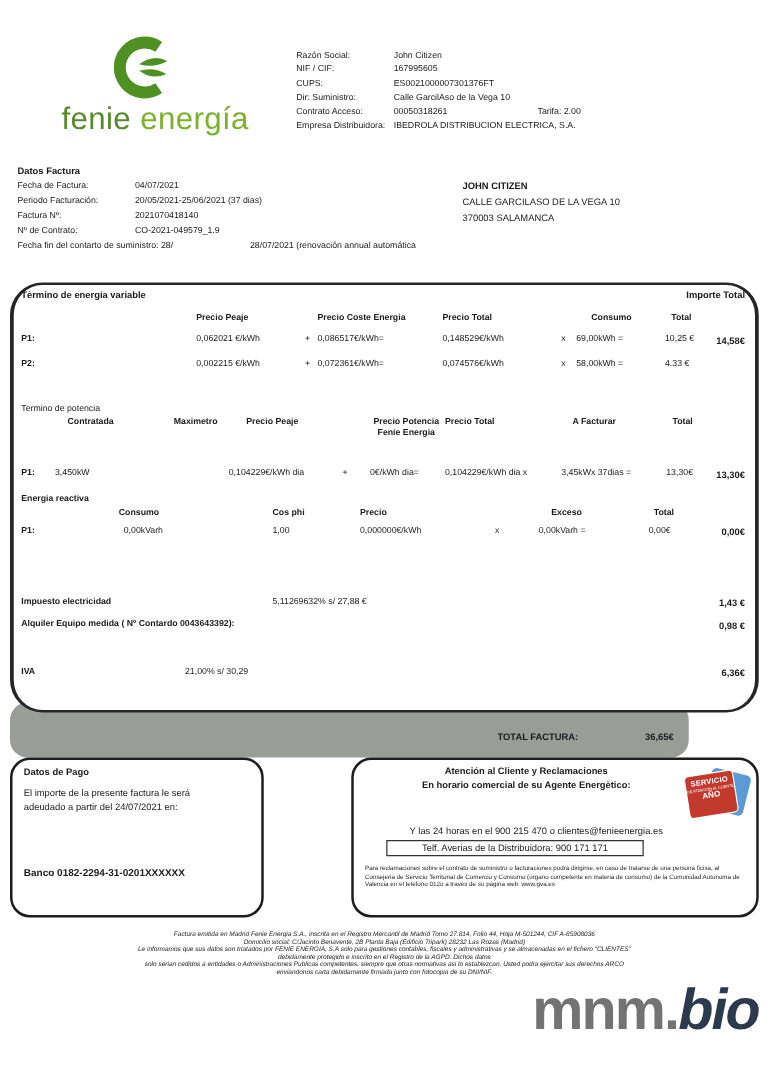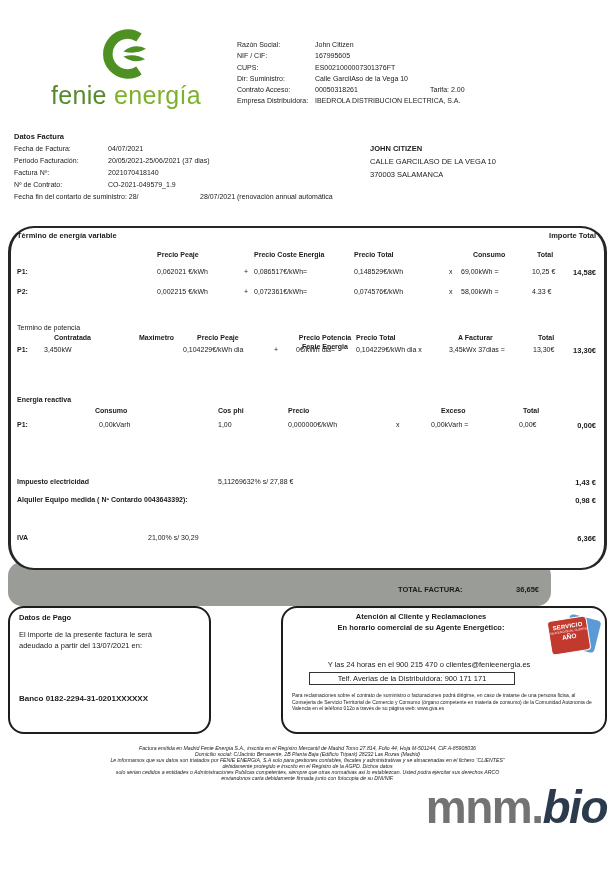--- a/index.html
+++ b/index.html
@@ -1,21 +1,21 @@
 <!DOCTYPE html>
 <html><head>
 <meta charset="utf-8">
 <style>
   html,body{margin:0;padding:0;background:#fff;}
   *{box-sizing:border-box;}
   .page{position:relative;width:615px;height:872px;background:#fff;overflow:hidden;
         font-family:"Liberation Sans",sans-serif;color:#1a1a1a;}
 
   
-  .logo{position:absolute;left:41px;top:28px;width:170px;text-align:center;}
+  .logo{position:absolute;left:29px;top:28px;width:170px;text-align:right;}
   .logo svg{display:block;margin:0 auto;}
   .brand{font-size:25px;margin-top:1px;letter-spacing:.3px;}
   .brand .b1{color:#568a2e;}
   .brand .b2{color:#7ab32a;}
 
   .supply{position:absolute;left:237px;top:39px;font-size:7px;line-height:11.3px;}
   .srow{position:relative;white-space:nowrap;}
   .slabel{display:inline-block;width:78px;}
   .tarifa{position:absolute;left:193px;top:0;}
 
@@ -33,21 +33,21 @@
   .mainbox{position:absolute;left:8px;top:226px;width:599px;height:344px;background:#fff;
            border:2px solid #262626;border-left-width:3px;border-right-width:3px;
            border-radius:26px;z-index:2;font-size:7px;}
   .row{position:absolute;left:0;right:0;height:12px;}
   .cell{position:absolute;top:0;white-space:nowrap;}
   .hdr{font-weight:bold;}
   .cl{left:6px;font-weight:bold;}
   .imp{right:8px;font-weight:bold;font-size:7.5px;}
 
   .ev-title{top:3px;}  .ev-head{top:23px;}  .ev-p1{top:40px;}  .ev-p2{top:60px;}
-  .pt-title{top:96px;} .pt-head{top:106px;} .pt-row{top:118px;}
+  .pt-title{top:96px;} .pt-head{top:106px;} .pt-row{top:147px;}
   .rx-title{top:168px;}.rx-head{top:179px;} .rx-row{top:193px;}
   .ch1{top:250px;padding-left:28px;} .ch2{top:268px;} .ch3{top:306px;}
 
   .ev-c1{left:146px;} .ev-plus{left:233px;} .ev-c2{left:243px;} .ev-c3{left:343px;}
   .ev-x{left:438px;}  .ev-c4{left:450px;}   .ev-c5{left:521px;}
 
   .pt-c1{left:33px;}  .pt-c1h{left:43px;}  .pt-c2h{left:128px;} .pt-c3{left:172px;} .pt-c3h{left:186px;}
   .pt-plus{left:263px;} .pt-c4{left:285px;}
   .pt-c4h{left:279px;width:70px;text-align:center;line-height:8.6px;}
   .pt-c5{left:345px;} .pt-c6{left:438px;} .pt-c6h{left:447px;} .pt-c7{left:522px;} .pt-c7h{left:527px;}
@@ -233,21 +233,21 @@
 
   <div class="totalbar">
     <span class="tl">TOTAL FACTURA:</span>
     <span class="ta">36,65€</span>
   </div>
 
   <div class="paybox">
     <div class="ptitle">Datos de Pago</div>
     <div class="pline">
       <span>El importe  de la presente factura le será</span><br>
-      <span>adeudado a partir del 13/07/2021 en:</span>
+      <span>adeudado a partir del 24/07/2021 en:</span>
     </div>
     <div class="pbank">Banco 0182-2294-31-0201XXXXXX</div>
   </div>
 
   <div class="attbox">
     <div class="atitle">Atención al Cliente y Reclamaciones</div>
     <div class="asub">En horario comercial de su Agente Energètico:</div>
     <div class="badge">
       <div class="bblue"></div>
       <div class="bred">

